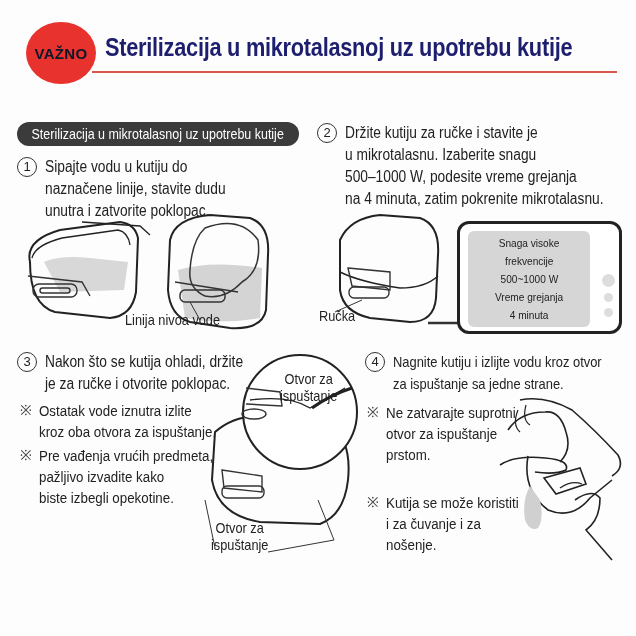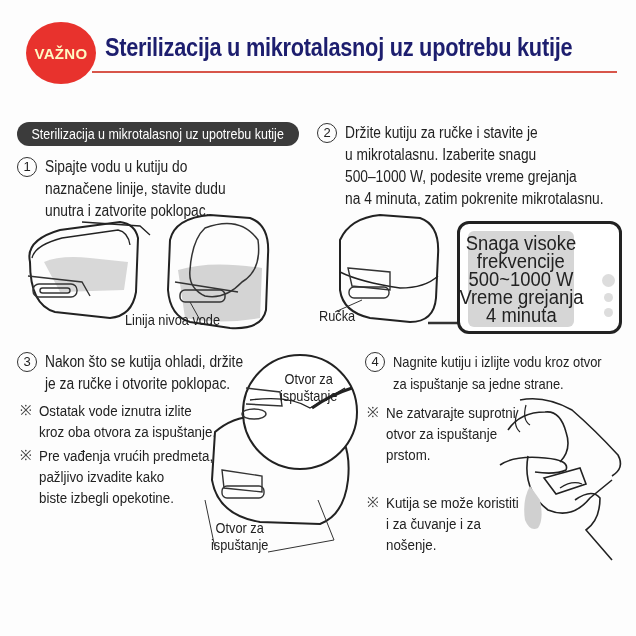--- a/index.html
+++ b/index.html
@@ -2,21 +2,21 @@
 <html><head>
 <meta charset="utf-8">
 <style>
   html, body { margin:0; padding:0; background:#fdfdfd; }
   body { width:636px; height:636px; position:relative; overflow:hidden;
          font-family:"Liberation Sans", sans-serif; color:#222; }
   .abs { position:absolute; }
 
   
   .badge { left:26px; top:22px; width:70px; height:62px; border-radius:50%;
-           background:#e8322d; color:#fef9c3; font-weight:bold; font-size:15px;
+           background:#e8322d; color:#0f172a; font-weight:bold; font-size:15px;
            display:flex; align-items:center; justify-content:center; letter-spacing:0.3px; }
   .hdr-title { left:105px; top:33px; font-size:25px; font-weight:bold; color:#1d1e6e;
                letter-spacing:-0.3px; transform:scaleX(0.87); transform-origin:left top; white-space:nowrap; }
   .hdr-rule { left:92px; top:71px; width:525px; height:2px; background:#d8564a; }
 
   
   .pill { left:17px; top:122px; width:282px; height:24px; border-radius:12px; background:#3b3b3b;
           color:#fff; font-size:14.5px; display:flex; align-items:center; justify-content:center; }
   .pill span { display:inline-block; transform:scaleX(0.86); white-space:nowrap; }
 
@@ -26,23 +26,23 @@
                border-radius:50%; font-size:13px; line-height:18px; text-align:center; }
   .step .txt { position:absolute; left:28px; top:0; transform:scaleX(0.86); transform-origin:left top; }
   .note { font-size:15.5px; line-height:21px; white-space:nowrap; }
   .note .mark { position:absolute; left:0; top:0; font-size:14px; color:#444; }
   .note .txt { position:absolute; left:19px; top:0; transform:scaleX(0.86); transform-origin:left top; }
   .lbl { font-size:14.5px; line-height:17px; white-space:nowrap; transform:scaleX(0.88); transform-origin:left top; }
 
   
   .mw { left:457px; top:221px; width:165px; height:113px; border:3px solid #222; border-radius:12px;
         background:#fff; box-sizing:border-box; }
-  .mw-screen { left:8px; top:7px; width:106px; height:96px; background:#d6d6d6; border-radius:6px;
+  .mw-screen { left:8px; top:7px; width:122px; height:96px; background:#d6d6d6; border-radius:6px;
                display:flex; flex-direction:column; align-items:center; justify-content:center;
-               font-size:20px; line-height:18px; text-align:center; }
+               font-size:11px; line-height:18px; text-align:center; }
   .mw-screen div { transform:scaleX(0.92); white-space:nowrap; }
   .knob { background:#ddd; border-radius:50%; position:absolute; }
   svg { position:absolute; overflow:visible; }
 </style>
 </head>
 <body>
 
 <div class="abs hdr-rule"></div>
 <div class="abs badge">
     <span>VAŽNO</span>

